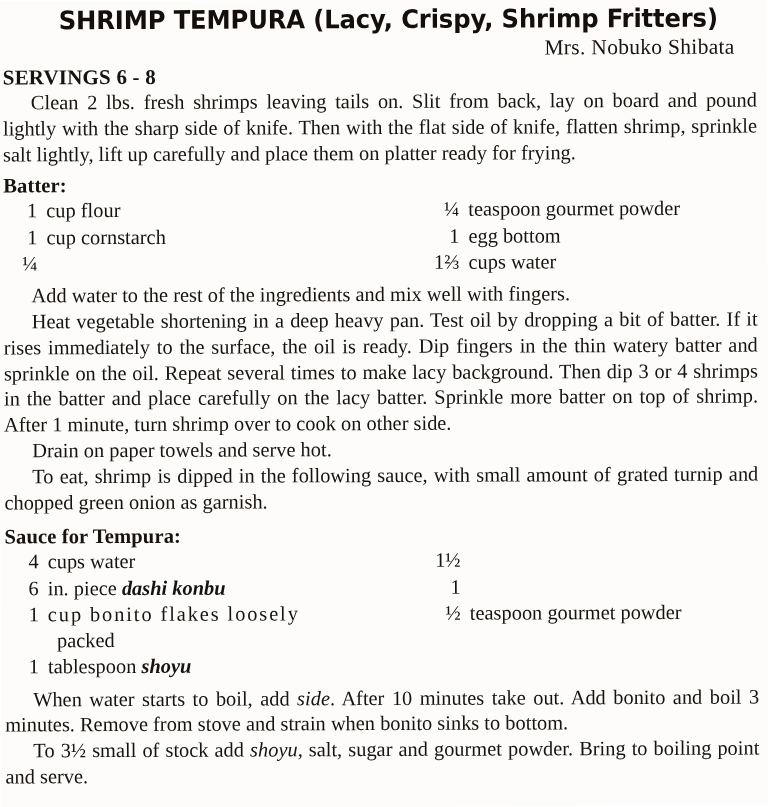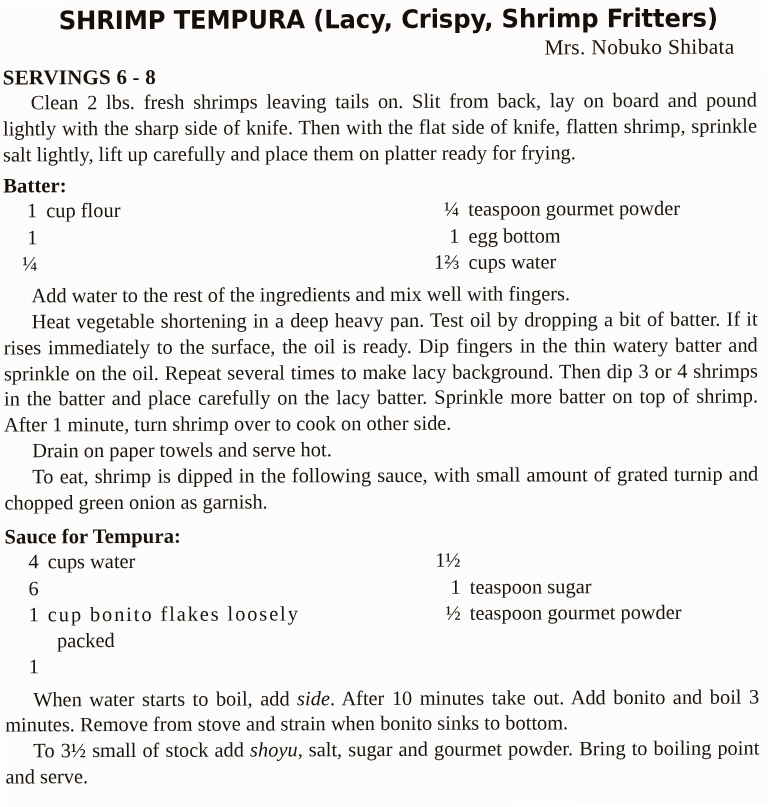--- a/index.html
+++ b/index.html
@@ -152,20 +152,21 @@
   <div class="section-head">Batter:</div>
   <div class="ing-wrap">
     <div class="ing-columns">
       <div class="ing-col-left">
         <div class="ing-row">
           <span class="ing-qty frac">1</span>
           <span class="ing-name">cup  flour</span>
         </div>
         <div class="ing-row">
           <span class="ing-qty frac">1</span>
+          <span class="ing-name">cup  cornstarch</span>
         </div>
         <div class="ing-row">
           <span class="ing-qty frac">¼</span>
         </div>
       </div>
       <div class="ing-col-right">
         <div class="ing-row">
           <span class="ing-qty frac">¼</span>
           <span class="ing-name">teaspoon  gourmet  powder</span>
         </div>
@@ -193,37 +194,38 @@
   <div class="section-head">Sauce for Tempura:</div>
   <div class="ing-wrap">
     <div class="ing-columns">
       <div class="ing-col-left">
         <div class="ing-row">
           <span class="ing-qty frac">4</span>
           <span class="ing-name">cups  water</span>
         </div>
         <div class="ing-row">
           <span class="ing-qty frac">6</span>
+          <span class="ing-name"><span>in.  piece </span><span class="it">dashi  konbu</span></span>
         </div>
         <div class="ing-row">
           <span class="ing-qty frac">1</span>
           <span class="ing-name wide">cup bonito flakes loosely</span>
         </div>
         <div class="ing-cont">packed</div>
         <div class="ing-row">
           <span class="ing-qty frac">1</span>
+          <span class="ing-name"><span>tablespoon </span><span class="it">shoyu</span></span>
         </div>
       </div>
       <div class="ing-col-right">
         <div class="ing-row">
           <span class="ing-qty frac">1½</span>
         </div>
         <div class="ing-row">
           <span class="ing-qty frac">1</span>
-          <span class="ing-name">teaspoon  sugar</span>
         </div>
         <div class="ing-row">
           <span class="ing-qty frac">½</span>
           <span class="ing-name">teaspoon  gourmet  powder</span>
         </div>
       </div>
     </div>
   </div>
 
   <div class="block-gap-sm"></div>

